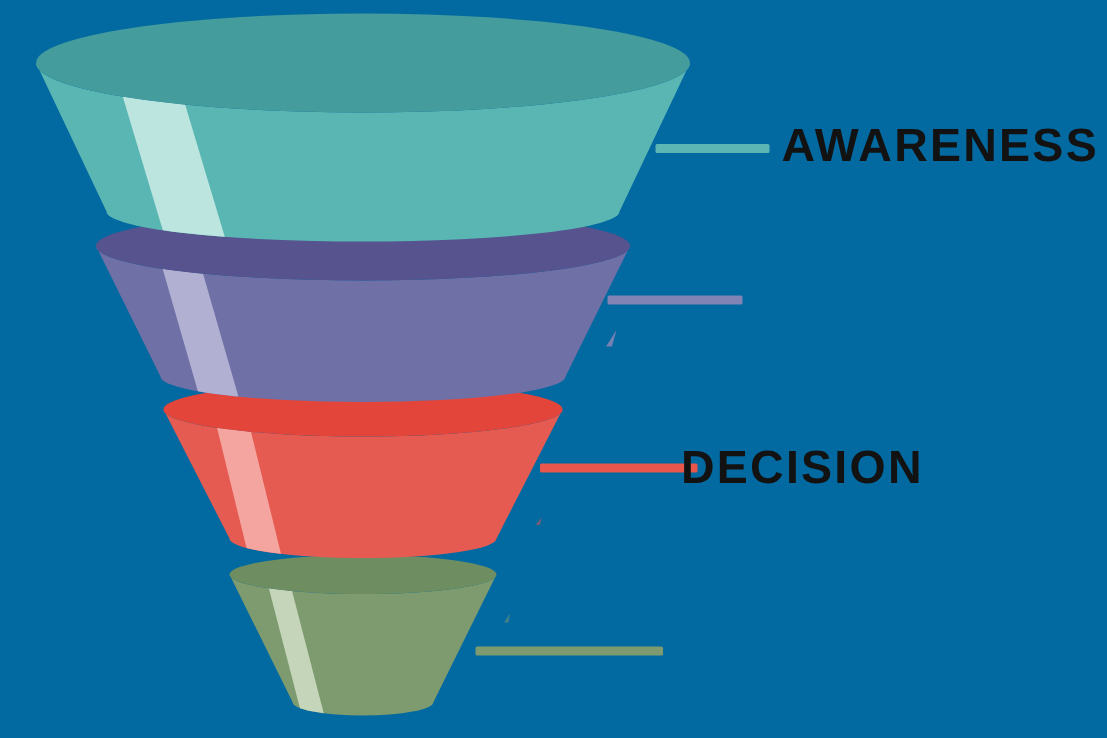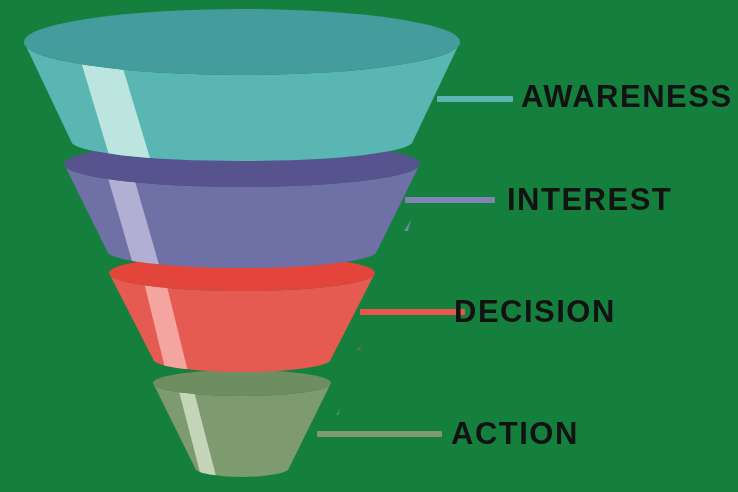--- a/index.html
+++ b/index.html
@@ -1,19 +1,19 @@
 <!DOCTYPE html>
 <html><head>
 <meta charset="utf-8">
 <style>
   html,body{margin:0;padding:0;background:#ffffff;}
   .canvas{
     position:relative;
     width:738px;height:492px;
-    background:#15803d;
+    background:#0369a1;
     overflow:hidden;
     font-family:"Liberation Sans",sans-serif;
   }
   #funnel-svg{position:absolute;left:0;top:0;}
   .connector{
     position:absolute;
     height:6px;
     border-radius:1px;
   }
   .connector-awareness{left:437px;top:96px;width:76px;}
@@ -79,16 +79,14 @@
       <path d="M 357 350 L 361 345 L 360 350 Z" fill="#e8564c" opacity="0.5"></path>
       <path d="M 336 415 L 340 409 L 339 415 Z" fill="#7d9b6e" opacity="0.5"></path>
     </svg>
 
   <div class="connector connector-awareness" style="background: rgb(92, 182, 179);"></div>
   <div class="connector connector-interest" style="background: rgb(129, 132, 181);"></div>
   <div class="connector connector-decision" style="background: rgb(232, 86, 76);"></div>
   <div class="connector connector-action" style="background: rgb(125, 155, 110);"></div>
 
   <div class="stage-label label-awareness" style="color: rgb(18, 18, 18);">AWARENESS</div>
-  <div class="stage-label label-interest" style="color: rgb(18, 18, 18);">INTEREST</div>
   <div class="stage-label label-decision" style="color: rgb(18, 18, 18);">DECISION</div>
-  <div class="stage-label label-action" style="color: rgb(18, 18, 18);">ACTION</div>
 </div>
 
 </body></html>

